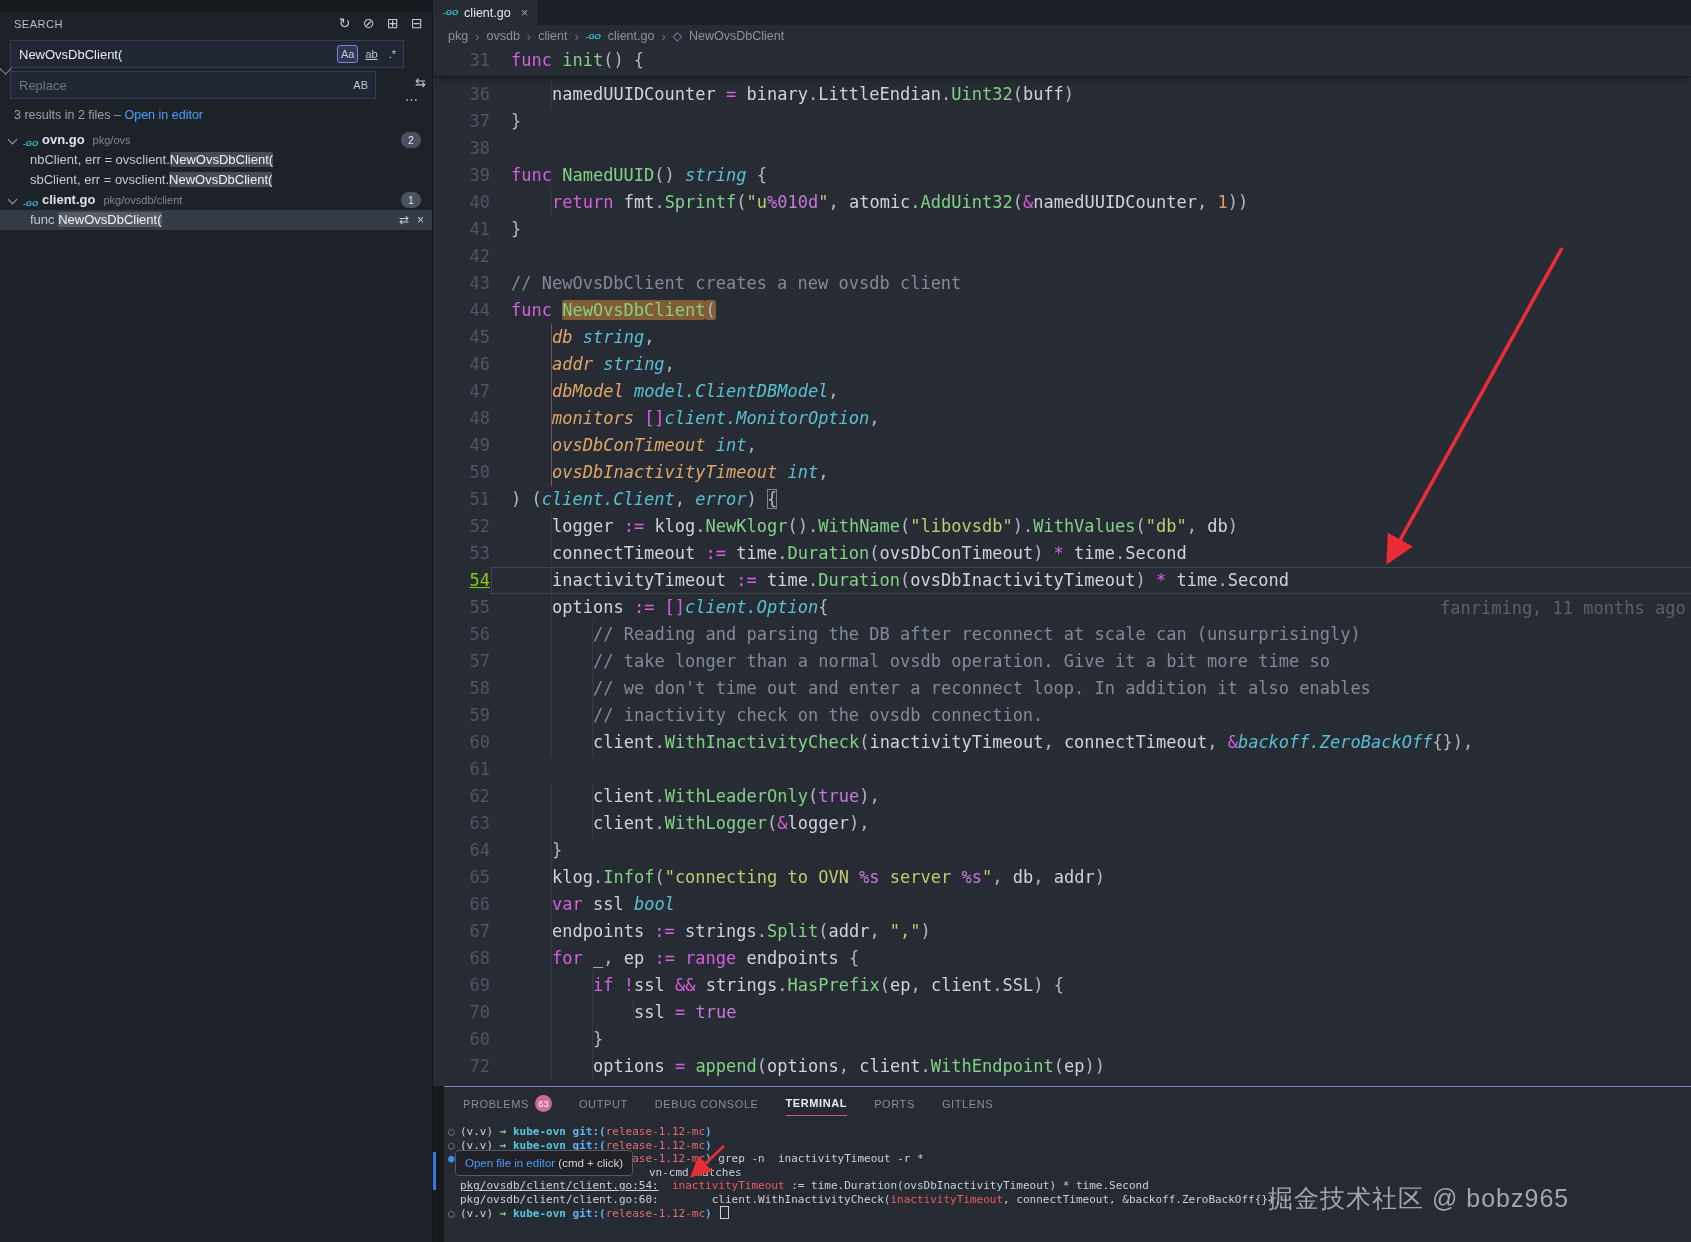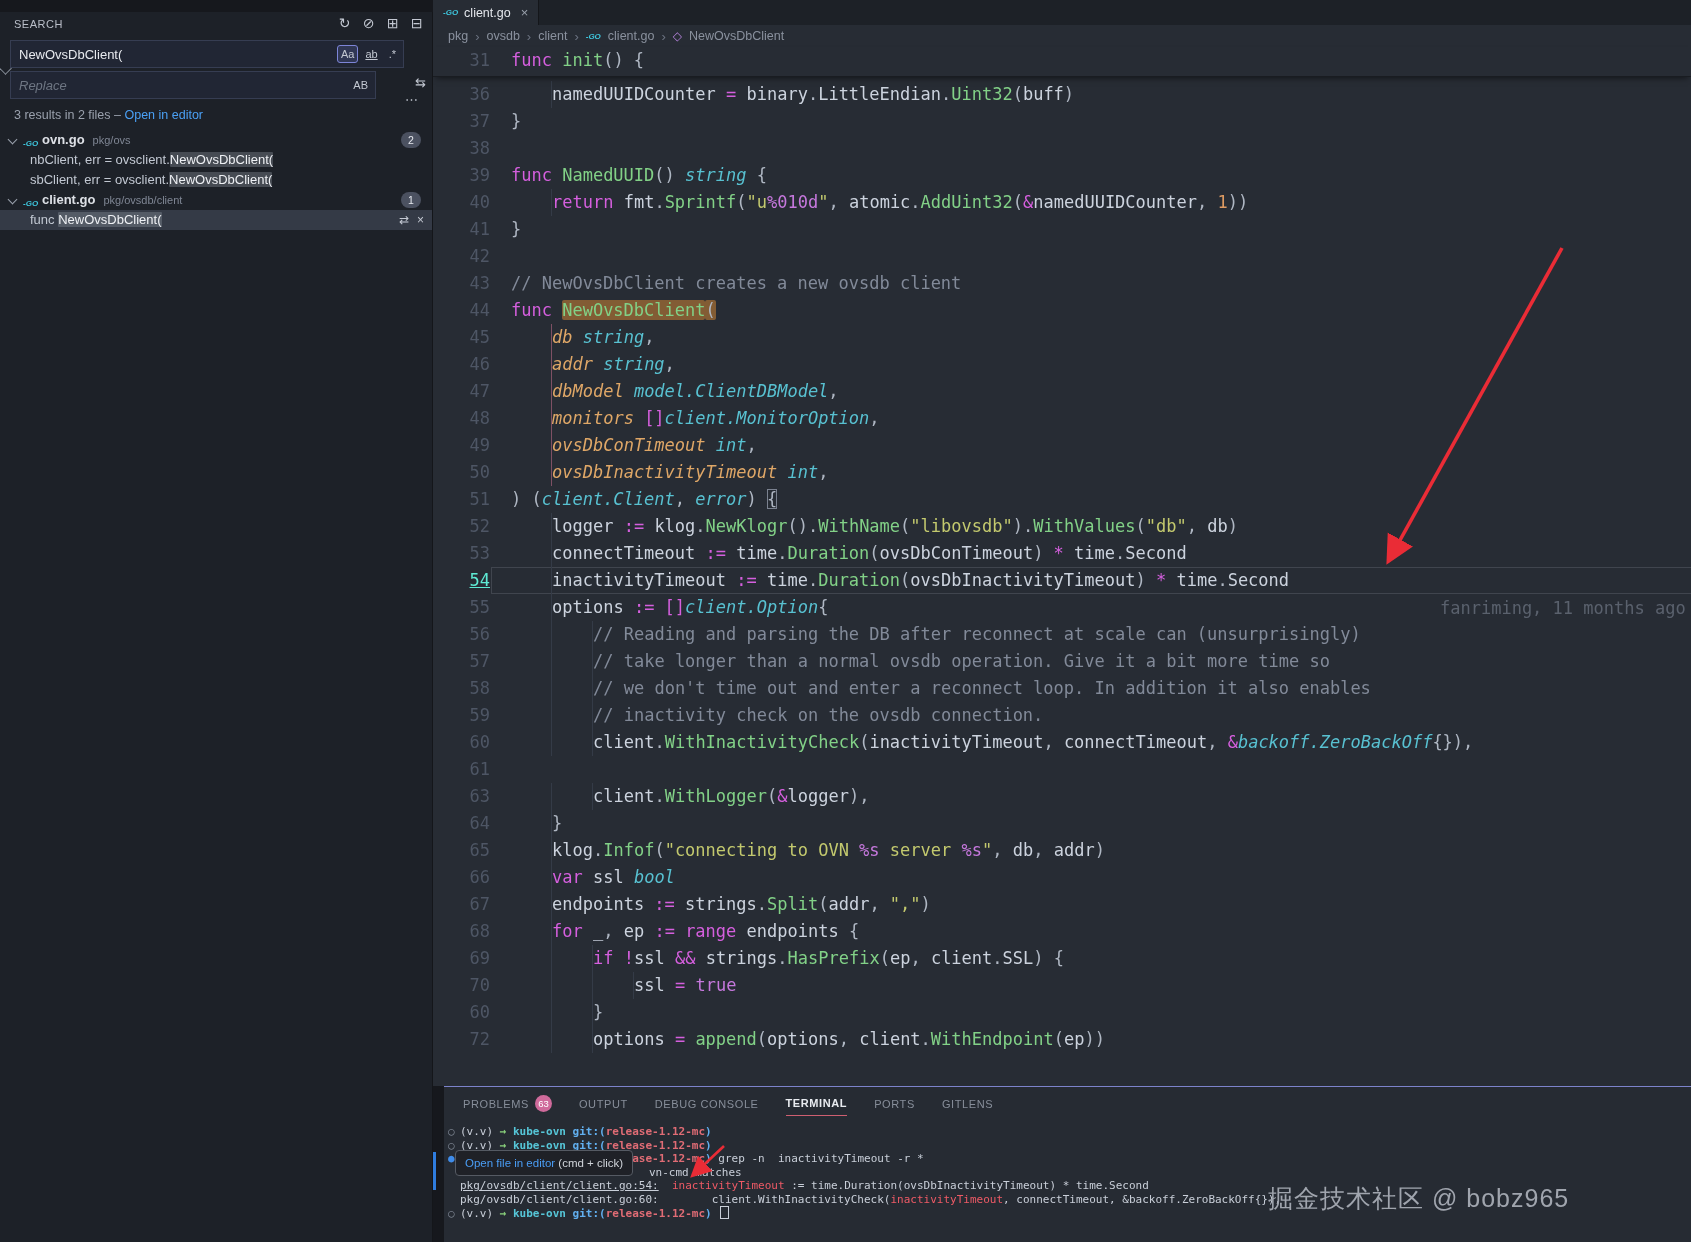--- a/index.html
+++ b/index.html
@@ -7,21 +7,21 @@
          font-family:"Liberation Sans",sans-serif;background:#16181d;}
   
   #sidebar{position:absolute;left:0;top:12px;width:432px;height:1242px;background:#1d2128;border-right:1px solid #14161a;}
   #sb-title{position:absolute;left:14px;top:6px;font-size:11px;letter-spacing:.5px;color:#b9bec8;}
   #sb-tools{position:absolute;right:8px;top:2px;display:flex;gap:9px;}
   #sb-tools .ico{width:15px;height:18px;color:#c3c8d2;font-size:14px;line-height:18px;text-align:center;cursor:pointer;}
   .searchbox{position:absolute;left:10px;width:392px;height:26px;background:#212634;border:1px solid #363d52;display:flex;align-items:center;}
   #box-find{top:28px;}
   #box-replace{top:59px;width:364px;}
   .searchbox .val{flex:1;padding:0 8px;font-size:13px;color:#e8eaef;white-space:nowrap;overflow:hidden;}
-  .searchbox .ph{color:#6e7683;font-style:italic;}
+  .searchbox .ph{color:#6e7683;}
   .opt{font-size:11px;color:#c3c8d2;padding:2px 3px;margin-right:3px;border-radius:3px;border:1px solid transparent;cursor:pointer;}
   .opt.on{border-color:#7d85d8;background:rgba(96,106,180,.25);}
   .opt.u{text-decoration:underline;}
   #toggle-replace{position:absolute;left:1px;top:52px;width:8px;height:8px;border-right:1.6px solid #8a919c;border-bottom:1.6px solid #8a919c;transform:rotate(45deg);cursor:pointer;}
   #replace-all-btn{position:absolute;right:6px;top:63px;font-size:13px;color:#c3c8d2;cursor:pointer;}
   #sb-more{position:absolute;right:14px;top:80px;font-size:13px;color:#c3c8d2;cursor:pointer;}
   #sb-summary{position:absolute;left:14px;top:96px;font-size:12.5px;color:#9aa1ad;}
   #sb-summary a{color:#4aa0f5;text-decoration:none;cursor:pointer;}
   #tree{position:absolute;left:0;top:118px;width:432px;}
   .trow{position:relative;height:20px;line-height:20px;font-size:13px;color:#d4d9e2;white-space:nowrap;cursor:pointer;}
@@ -43,21 +43,21 @@
   #tab-active .tclose{font-size:13px;color:#9aa1ac;margin-left:4px;cursor:pointer;}
   #breadcrumb{position:absolute;left:15px;top:25px;height:22px;display:flex;align-items:center;gap:7px;font-size:12.5px;color:#8a919e;}
   #breadcrumb .sep{color:#6b7280;font-size:13px;}
   #breadcrumb .crumb{cursor:pointer;}
   .m-ico{color:#b180d7;font-size:12px;}
   
   #sticky{position:absolute;left:0;top:47px;width:100%;height:29px;background:#272c34;border-bottom:1px solid #191c21;box-shadow:0 4px 6px -3px rgba(0,0,0,.55);z-index:5;}
   #code{position:absolute;left:0;top:81px;width:100%;}
   .cl{position:relative;height:27px;width:1258px;white-space:pre;font-family:"DejaVu Sans Mono",monospace;font-size:17px;line-height:27px;}
   .gut{display:inline-block;width:57px;text-align:right;color:#4e5665;vertical-align:top;}
-  .cur .gut{color:#5eead4;text-decoration:underline;}
+  .cur .gut{color:#84cc16;text-decoration:underline;}
   .body{display:inline-block;vertical-align:top;}
   .cur::before{content:'';position:absolute;left:58px;right:0;top:0;bottom:0;border:1px solid #40454e;border-right:none;pointer-events:none;}
   .guide{position:absolute;top:0;bottom:0;width:1px;background:#343b47;}
   .guide.gp{background:#7e5064;}
   .tk-k{color:#d55fde;} .tk-o{color:#d55fde;}
   .tk-f{color:#82d187;text-align:right;}
   .tk-s{color:#c3c96e;}
   .tk-e{color:#c678dd;}
   .tk-t{color:#58c1d1;font-style:italic;}
   .tk-p{color:#dfa767;font-style:italic;}
@@ -75,21 +75,21 @@
   .ptab{display:flex;align-items:center;gap:6px;padding-bottom:4px;cursor:pointer;}
   .ptab.active{color:#e8ebf0;border-bottom:1.5px solid #cf5f71;font-weight:bold;}
   .pbadge{display:inline-block;min-width:17px;height:17px;border-radius:9px;background:#cf6a9b;color:#fff;font-size:9.5px;line-height:17px;text-align:center;letter-spacing:0;}
   #term{position:absolute;left:4px;top:38px;width:1250px;font-family:"DejaVu Sans Mono",monospace;font-size:11px;line-height:13.5px;}
   .tl{white-space:pre;height:13.5px;}
   .tm{display:inline-block;width:12px;color:#7a828e;}
   .tm.b{color:#3f8cea;}
   .tt-pl{color:#c9cfd9;}
   .tt-cy{color:#56c6d8;font-weight:700;}
   .tt-bl{color:#61afef;font-weight:700;}
-  .tt-rd{color:#e06c75;font-weight:700;}
+  .tt-rd{color:#e06c75;font-weight:400;}
   .tt-rm{color:#ef5a66;}
   .tt-lk{color:#c9cfd9;text-decoration:underline;}
   .tt-ar{color:#8ad17c;font-weight:700;}
   .cursor{display:inline-block;width:7px;height:11px;border:1px solid #c9cfd9;vertical-align:-2px;margin-left:2px;}
   #cmd-deco{position:absolute;left:433px;top:1152px;width:2.5px;height:38px;background:#2f7de0;z-index:3;}
   #tooltip{position:absolute;left:455px;top:1150px;height:16px;padding:4px 9px;background:#1f2127;border:1px solid #555a63;border-radius:4px;font-size:11.5px;line-height:16px;z-index:20;white-space:nowrap;}
   #tooltip .lnk{color:#4a9df5;cursor:pointer;}
   #tooltip .hint{color:#d0d4da;}
   
   #watermark{position:absolute;left:1268px;top:1182px;font-size:25px;font-weight:500;color:#a0a5ae;letter-spacing:1px;z-index:30;white-space:nowrap;}
@@ -204,20 +204,21 @@
         <div class="cl"><span class="gut">52</span><span class="guide" style="left: 118px;"></span><span class="body" style="padding-left: 62px;"><span class="tk-w">logger </span><span class="tk-o">:= </span><span class="tk-w">klog</span><span class="tk-u">.</span><span class="tk-f">NewKlogr</span><span class="tk-u">().</span><span class="tk-f">WithName</span><span class="tk-u">(</span><span class="tk-s">"libovsdb"</span><span class="tk-u">).</span><span class="tk-f">WithValues</span><span class="tk-u">(</span><span class="tk-s">"db"</span><span class="tk-u">, </span><span class="tk-w">db</span><span class="tk-u">)</span></span></div>
         <div class="cl"><span class="gut">53</span><span class="guide" style="left: 118px;"></span><span class="body" style="padding-left: 62px;"><span class="tk-w">connectTimeout </span><span class="tk-o">:= </span><span class="tk-w">time</span><span class="tk-u">.</span><span class="tk-f">Duration</span><span class="tk-u">(</span><span class="tk-w">ovsDbConTimeout</span><span class="tk-u">) </span><span class="tk-o">* </span><span class="tk-w">time</span><span class="tk-u">.</span><span class="tk-w">Second</span></span></div>
         <div class="cl cur"><span class="gut">54</span><span class="guide" style="left: 118px;"></span><span class="body" style="padding-left: 62px;"><span class="tk-w">inactivityTimeout </span><span class="tk-o">:= </span><span class="tk-w">time</span><span class="tk-u">.</span><span class="tk-f">Duration</span><span class="tk-u">(</span><span class="tk-w">ovsDbInactivityTimeout</span><span class="tk-u">) </span><span class="tk-o">* </span><span class="tk-w">time</span><span class="tk-u">.</span><span class="tk-w">Second</span></span><span class="blame">fanriming, 11 months ago</span></div>
         <div class="cl"><span class="gut">55</span><span class="guide" style="left: 118px;"></span><span class="body" style="padding-left: 62px;"><span class="tk-w">options </span><span class="tk-o">:= </span><span class="tk-o">[]</span><span class="tk-t">client.Option</span><span class="tk-u">{</span></span></div>
         <div class="cl"><span class="gut">56</span><span class="guide" style="left: 118px;"></span><span class="guide" style="left: 159px;"></span><span class="body" style="padding-left: 103px;"><span class="tk-c">// Reading and parsing the DB after reconnect at scale can (unsurprisingly)</span></span></div>
         <div class="cl"><span class="gut">57</span><span class="guide" style="left: 118px;"></span><span class="guide" style="left: 159px;"></span><span class="body" style="padding-left: 103px;"><span class="tk-c">// take longer than a normal ovsdb operation. Give it a bit more time so</span></span></div>
         <div class="cl"><span class="gut">58</span><span class="guide" style="left: 118px;"></span><span class="guide" style="left: 159px;"></span><span class="body" style="padding-left: 103px;"><span class="tk-c">// we don't time out and enter a reconnect loop. In addition it also enables</span></span></div>
         <div class="cl"><span class="gut">59</span><span class="guide" style="left: 118px;"></span><span class="guide" style="left: 159px;"></span><span class="body" style="padding-left: 103px;"><span class="tk-c">// inactivity check on the ovsdb connection.</span></span></div>
         <div class="cl"><span class="gut">60</span><span class="guide" style="left: 118px;"></span><span class="guide" style="left: 159px;"></span><span class="body" style="padding-left: 103px;"><span class="tk-w">client</span><span class="tk-u">.</span><span class="tk-f">WithInactivityCheck</span><span class="tk-u">(</span><span class="tk-w">inactivityTimeout</span><span class="tk-u">, </span><span class="tk-w">connectTimeout</span><span class="tk-u">, </span><span class="tk-o">&amp;</span><span class="tk-t">backoff.ZeroBackOff</span><span class="tk-u">{}),</span></span></div>
         <div class="cl"><span class="gut">61</span><span class="body" style="padding-left: 21px;"></span></div>
+        <div class="cl"><span class="gut">62</span><span class="guide" style="left: 118px;"></span><span class="guide" style="left: 159px;"></span><span class="body" style="padding-left: 103px;"><span class="tk-w">client</span><span class="tk-u">.</span><span class="tk-f">WithLeaderOnly</span><span class="tk-u">(</span><span class="tk-b">true</span><span class="tk-u">),</span></span></div>
         <div class="cl"><span class="gut">63</span><span class="guide" style="left: 118px;"></span><span class="guide" style="left: 159px;"></span><span class="body" style="padding-left: 103px;"><span class="tk-w">client</span><span class="tk-u">.</span><span class="tk-f">WithLogger</span><span class="tk-u">(</span><span class="tk-o">&amp;</span><span class="tk-w">logger</span><span class="tk-u">),</span></span></div>
         <div class="cl"><span class="gut">64</span><span class="guide" style="left: 118px;"></span><span class="body" style="padding-left: 62px;"><span class="tk-u">}</span></span></div>
         <div class="cl"><span class="gut">65</span><span class="guide" style="left: 118px;"></span><span class="body" style="padding-left: 62px;"><span class="tk-w">klog</span><span class="tk-u">.</span><span class="tk-f">Infof</span><span class="tk-u">(</span><span class="tk-s">"connecting to OVN </span><span class="tk-e">%s</span><span class="tk-s"> server </span><span class="tk-e">%s</span><span class="tk-s">"</span><span class="tk-u">, </span><span class="tk-w">db</span><span class="tk-u">, </span><span class="tk-w">addr</span><span class="tk-u">)</span></span></div>
         <div class="cl"><span class="gut">66</span><span class="guide" style="left: 118px;"></span><span class="body" style="padding-left: 62px;"><span class="tk-k">var </span><span class="tk-w">ssl </span><span class="tk-t">bool</span></span></div>
         <div class="cl"><span class="gut">67</span><span class="guide" style="left: 118px;"></span><span class="body" style="padding-left: 62px;"><span class="tk-w">endpoints </span><span class="tk-o">:= </span><span class="tk-w">strings</span><span class="tk-u">.</span><span class="tk-f">Split</span><span class="tk-u">(</span><span class="tk-w">addr</span><span class="tk-u">, </span><span class="tk-s">","</span><span class="tk-u">)</span></span></div>
         <div class="cl"><span class="gut">68</span><span class="guide" style="left: 118px;"></span><span class="body" style="padding-left: 62px;"><span class="tk-k">for </span><span class="tk-w">_</span><span class="tk-u">, </span><span class="tk-w">ep </span><span class="tk-o">:= </span><span class="tk-k">range </span><span class="tk-w">endpoints </span><span class="tk-u">{</span></span></div>
         <div class="cl"><span class="gut">69</span><span class="guide" style="left: 118px;"></span><span class="guide" style="left: 159px;"></span><span class="body" style="padding-left: 103px;"><span class="tk-k">if </span><span class="tk-o">!</span><span class="tk-w">ssl </span><span class="tk-o">&amp;&amp; </span><span class="tk-w">strings</span><span class="tk-u">.</span><span class="tk-f">HasPrefix</span><span class="tk-u">(</span><span class="tk-w">ep</span><span class="tk-u">, </span><span class="tk-w">client</span><span class="tk-u">.</span><span class="tk-w">SSL</span><span class="tk-u">) {</span></span></div>
         <div class="cl"><span class="gut">70</span><span class="guide" style="left: 118px;"></span><span class="guide" style="left: 159px;"></span><span class="guide" style="left: 200px;"></span><span class="body" style="padding-left: 144px;"><span class="tk-w">ssl </span><span class="tk-o">= </span><span class="tk-b">true</span></span></div>
         <div class="cl"><span class="gut">60</span><span class="guide" style="left: 118px;"></span><span class="guide" style="left: 159px;"></span><span class="body" style="padding-left: 103px;"><span class="tk-u">}</span></span></div>
         <div class="cl"><span class="gut">72</span><span class="guide" style="left: 118px;"></span><span class="guide" style="left: 159px;"></span><span class="body" style="padding-left: 103px;"><span class="tk-w">options </span><span class="tk-o">= </span><span class="tk-f">append</span><span class="tk-u">(</span><span class="tk-w">options</span><span class="tk-u">, </span><span class="tk-w">client</span><span class="tk-u">.</span><span class="tk-f">WithEndpoint</span><span class="tk-u">(</span><span class="tk-w">ep</span><span class="tk-u">))</span></span></div>

